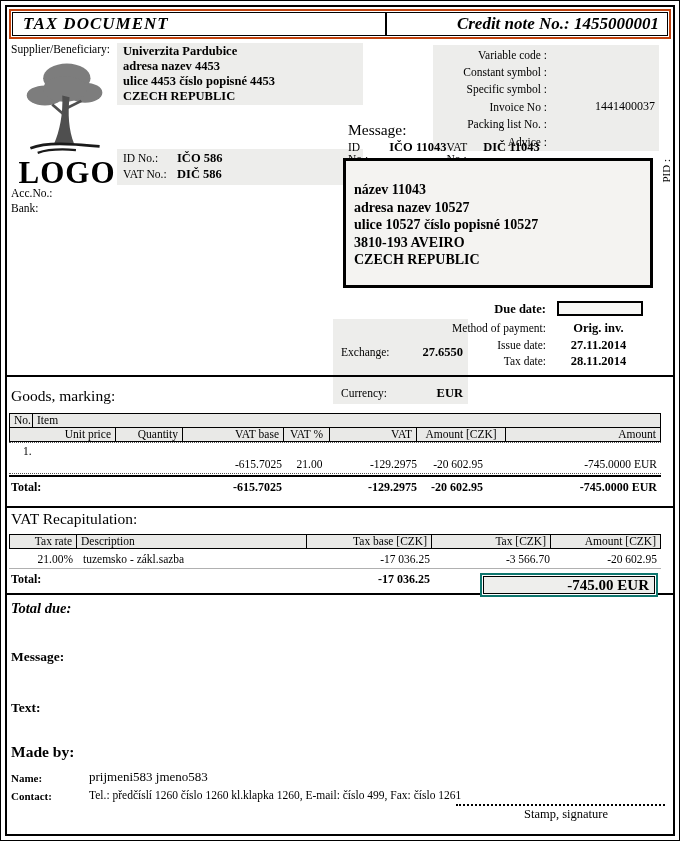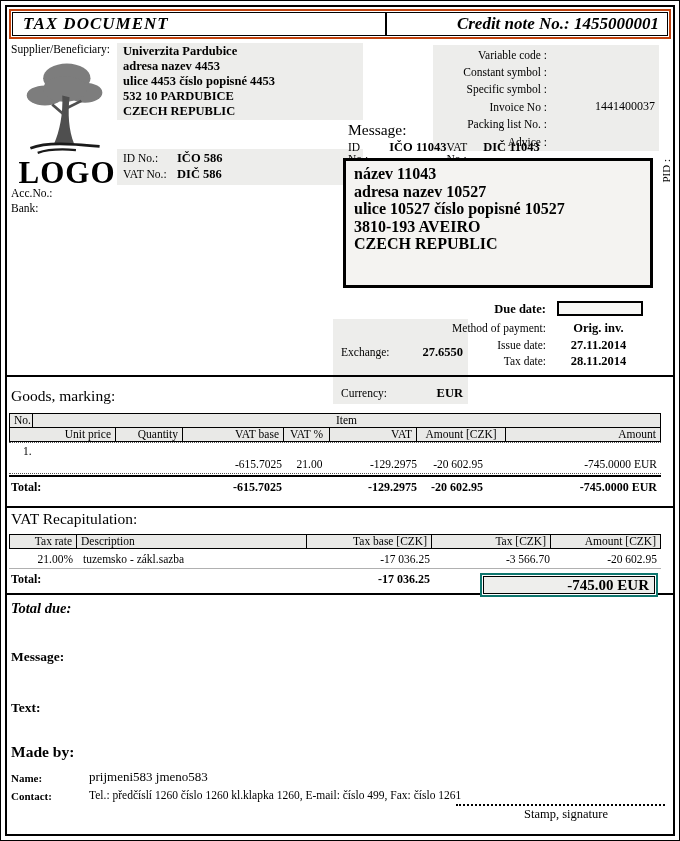--- a/index.html
+++ b/index.html
@@ -40,38 +40,38 @@
   .ref-value{flex:1;text-align:right;padding-right:4px;font-size:12px;}
 
   
   .customer-heading{left:347px;top:120px;font-size:15.5px;}
   .cust-ids{left:347px;top:139px;width:305px;display:flex;align-items:baseline;}
   .cust-ids .l1{width:41px;font-size:11.5px;}
   .cust-ids .v1{width:93px;font-weight:bold;font-size:12.5px;}
   .cust-ids .l2{width:50px;font-size:11.5px;}
   .cust-ids .v2{font-weight:bold;font-size:12.5px;}
   .customer-box{left:342px;top:157px;width:310px;height:130px;border:3px solid #000;background:#f4f3f1;
-    padding:4px 8px;box-sizing:border-box;font-weight:bold;font-size:16px;line-height:17.5px;}
+    padding:20px 8px;box-sizing:border-box;font-weight:bold;font-size:14px;line-height:17.5px;}
   .pid-label{left:659px;top:158px;font-size:11px;writing-mode:vertical-rl;transform:rotate(180deg);}
 
   
   .due-label{left:395px;top:301px;width:150px;text-align:right;font-weight:bold;font-size:12.5px;}
   .due-box{left:556px;top:300px;width:86px;height:15px;border:2px solid #000;background:#f7f7f5;box-sizing:border-box;}
   .ex-block{left:332px;top:318px;width:135px;background:#ededeb;padding:2px 0;}
   .ex-row{display:flex;align-items:baseline;height:16.5px;font-size:11.5px;margin-top:24px;}
   .ex-row .lbl{padding-left:8px;}
   .ex-row .val{flex:1;text-align:right;padding-right:5px;font-weight:bold;font-size:12.5px;}
   .pay-label{width:150px;text-align:right;font-size:11.5px;left:395px;}
   .pay-value{width:95px;text-align:center;font-weight:bold;font-size:12.5px;left:550px;}
 
   
   .section-heading{font-size:15.5px;}
   .goods-table{left:8px;top:412px;width:652px;font-size:11.5px;}
   .trow{display:flex;}
-  .hcell{border:1px solid #000;box-sizing:border-box;background:#e9e9e7;height:15px;line-height:13px;padding:0 4px;text-align:center;}
+  .hcell{border:1px solid #000;box-sizing:border-box;background:#e9e9e7;height:15px;line-height:13px;padding:0 4px;}
   .hcell + .hcell{margin-left:-1px;}
   .g-hrow2{margin-top:-1px;}
   .c-no{width:24px;text-align:left;}
   .c-item{flex:1;}
   .c1{width:107px;text-align:right;}
   .c2{width:68px;text-align:right;}
   .c3{width:102px;text-align:right;}
   .c4{width:47px;text-align:center;}
   .c5{width:88px;text-align:right;}
   .c6{width:90px;text-align:center;}
@@ -121,21 +121,20 @@
       <div class="h-left">TAX DOCUMENT</div>
       <div class="h-right">Credit note No.: 1455000001</div>
     </div>
   </div>
 
   <div class="abs supplier-label">Supplier/Beneficiary:</div>
   <div class="abs supplier-address">
     <div>Univerzita Pardubice</div>
     <div>adresa nazev 4453</div>
     <div>ulice 4453 číslo popisné 4453</div>
-    <div>532 10 PARDUBICE</div>
     <div>CZECH REPUBLIC</div>
   </div>
 
   <div class="abs logo-art">
     <svg width="92" height="102" viewBox="0 0 100 112">
       <g fill="#7d7d7d">
         <ellipse cx="52" cy="21" rx="26" ry="16"></ellipse>
         <ellipse cx="28" cy="40" rx="20" ry="11"></ellipse>
         <ellipse cx="72" cy="37" rx="19" ry="11"></ellipse>
         <ellipse cx="50" cy="33" rx="24" ry="14"></ellipse>

